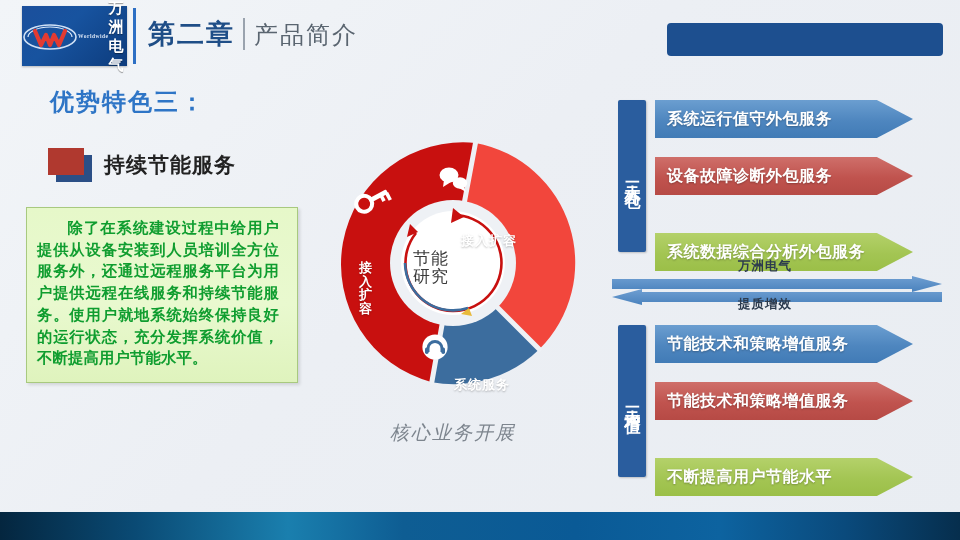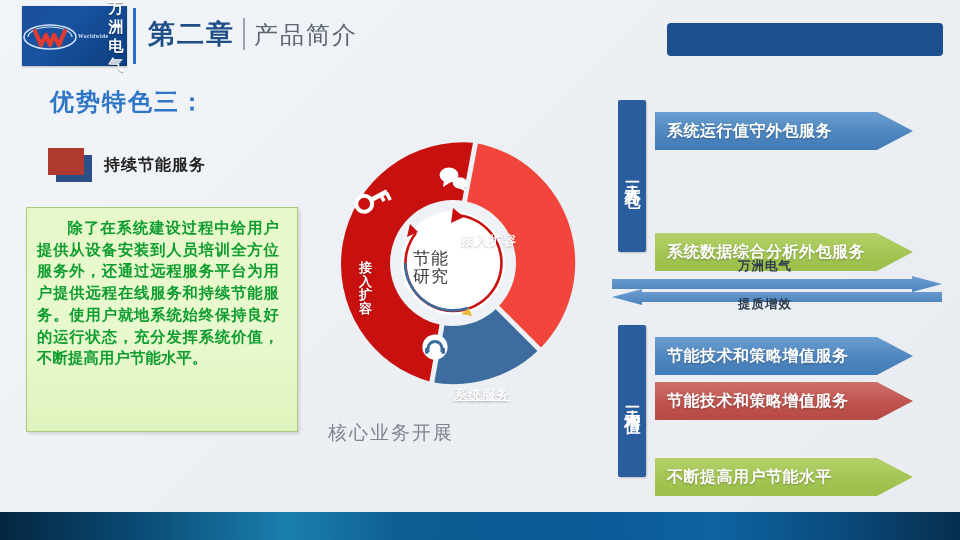--- a/index.html
+++ b/index.html
@@ -61,52 +61,52 @@
 
   
   .adv-title{
     position:absolute;left:50px;top:86px;
     font-size:24px;font-weight:bold;color:#2e75c6;letter-spacing:2px;
   }
   .feature-row{position:absolute;left:48px;top:148px;display:flex;align-items:center;}
   .feat-sq-wrap{position:relative;width:44px;height:34px;margin-right:12px;}
   .feat-sq-back{position:absolute;left:8px;top:7px;width:36px;height:27px;background:#2b4f86;}
   .feat-sq-front{position:absolute;left:0;top:0;width:36px;height:27px;background:#b0392f;}
-  .feature-label{font-size:16px;font-weight:bold;color:#222;letter-spacing:1px;}
+  .feature-label{font-size:21px;font-weight:bold;color:#222;letter-spacing:1px;}
 
   .greenbox{
-    position:absolute;left:26px;top:207px;width:272px;height:225px;
+    position:absolute;left:26px;top:207px;width:272px;height:176px;
     background:linear-gradient(180deg,#e6f8c9 0%,#e9f9cf 55%,#dff3bd 100%);
     border:1px solid #a8c97f;
     box-shadow:2px 2px 3px rgba(0,0,0,.12);
     box-sizing:border-box;
     padding:9px 18px 0 10px;
   }
   .greenbox p{
     margin:0;text-indent:2em;
     font-size:15.3px;line-height:1.42;
     font-weight:bold;color:#0f9d2f;
     font-family:"Liberation Serif","DejaVu Serif",serif;
     letter-spacing:.2px;
     text-align:justify;
   }
 
   
   .donut-wrap{position:absolute;left:328px;top:138px;width:250px;height:250px;}
   .donut-caption{
-    position:absolute;left:328px;top:420px;width:250px;
-    font-size:19px;color:#7d858e;letter-spacing:2px;
+    position:absolute;left:328px;top:420px;width:250px;text-align:center;
+    font-size:19px;color:#7d858e;letter-spacing:2px;font-style:italic;
   }
   .seg-label{
     position:absolute;color:#fff;font-weight:bold;font-size:13px;letter-spacing:1px;
     text-shadow:0 1px 2px rgba(0,0,0,.25);
     margin-top:46px;
   }
   .lbl-access{left:461px;top:186px;}
-  .lbl-service{left:454px;top:340px;text-decoration:underline;}
+  .lbl-service{left:454px;top:330px;}
   .lbl-duty{left:358px;top:215px;width:16px;line-height:1.05;text-align:center;}
   .center-text{
     position:absolute;left:413px;top:250px;width:80px;text-align:left;
     font-size:17px;color:#3b3b3b;line-height:1.08;letter-spacing:1px;
     font-family:"Liberation Sans",sans-serif;
   }
 
   
   .vbar{
     position:absolute;width:28px;
@@ -122,21 +122,21 @@
   .vbar-bottom{left:618px;top:325px;height:152px;}
 
   .arrow{
     position:absolute;left:655px;height:38px;width:258px;
     display:flex;align-items:center;
     color:#fff;font-size:16px;font-weight:bold;letter-spacing:.5px;
     text-shadow:0 1px 2px rgba(0,0,0,.28);
     padding-left:12px;box-sizing:border-box;
     clip-path:polygon(0 0, 86% 0, 100% 50%, 86% 100%, 0 100%);
   }
-  .a-blue{background:linear-gradient(180deg,#6b9ed0 0%,#4e86bf 55%,#417bb6 100%);margin-top:12px;}
+  .a-blue{background:linear-gradient(180deg,#6b9ed0 0%,#4e86bf 55%,#417bb6 100%);}
   .a-red{background:linear-gradient(180deg,#cf6f6a 0%,#c0534e 55%,#b64a45 100%);}
   .a-green{background:linear-gradient(180deg,#b4d16a 0%,#a3c553 55%,#9bbf48 100%);margin-top:20px;}
 
   .arrow-1{top:100px;}
   .arrow-2{top:157px;}
   .arrow-3{top:213px;}
   .arrow-4{top:325px;}
   .arrow-5{top:382px;}
   .arrow-6{top:438px;}
 
@@ -268,20 +268,21 @@
     <div>研究</div>
   </div>
 
   <div class="donut-caption">核心业务开展</div>
 
   <div class="vbar vbar-top">
     <span>三大外包</span>
   </div>
 
   <div class="arrow a-blue arrow-1">系统运行值守外包服务</div>
+  <div class="arrow a-red arrow-2">设备故障诊断外包服务</div>
   <div class="arrow a-green arrow-3">系统数据综合分析外包服务</div>
 
   <div class="mid-label mid-label-1">万洲电气</div>
   <div class="big-arrow ba-right"></div>
   <div class="big-arrow ba-left"></div>
   <div class="mid-label mid-label-2">提质增效</div>
 
   <div class="vbar vbar-bottom">
     <span>三大增值</span>
   </div>

